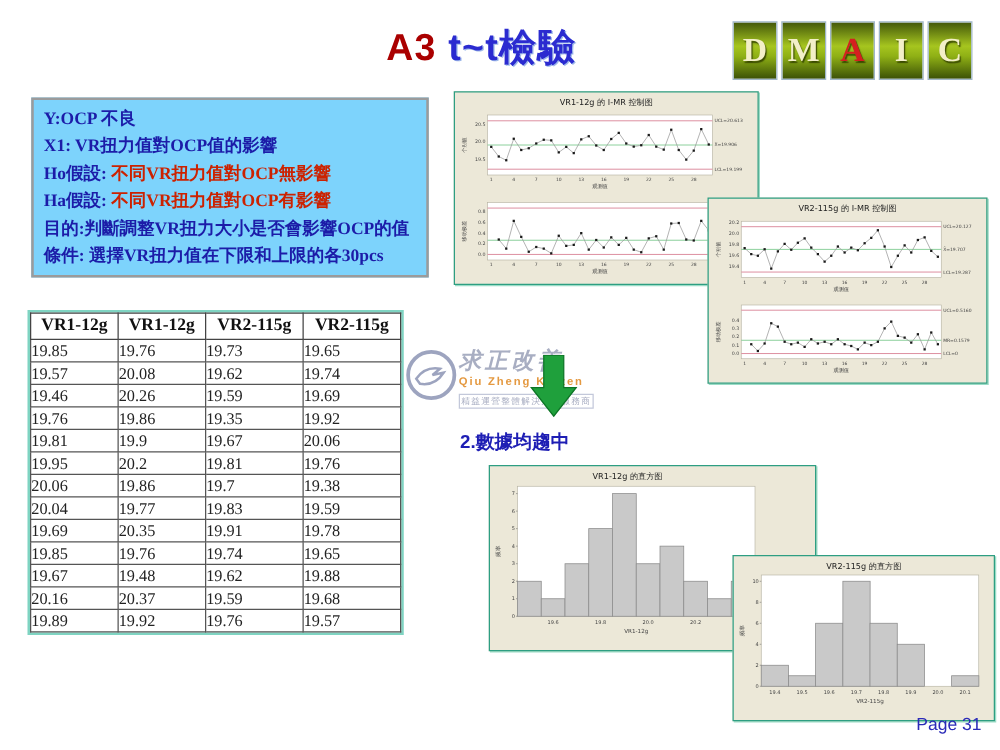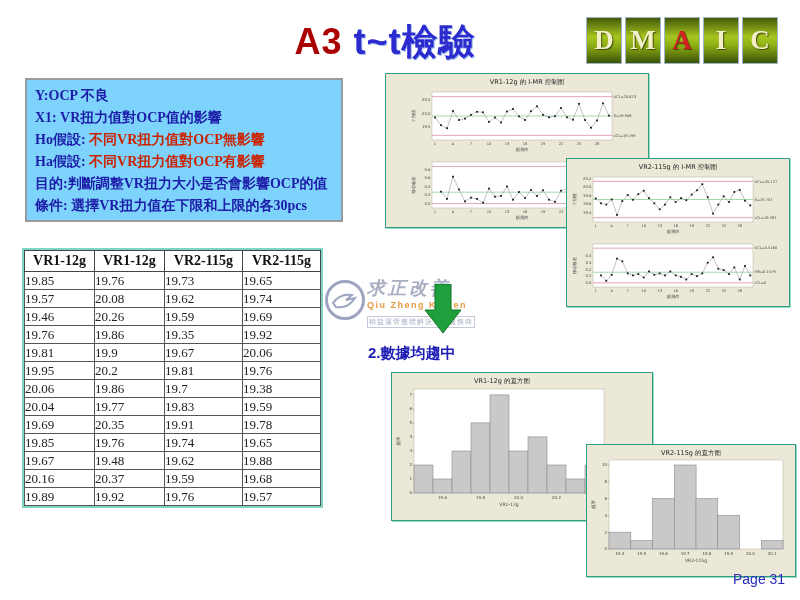--- a/index.html
+++ b/index.html
@@ -1,20 +1,20 @@
 <!DOCTYPE html>
 <html><head>
 <meta charset="utf-8">
 <style>
   html,body{margin:0;padding:0;background:#888;}
   .slide{position:relative;width:800px;height:600px;background:#ffffff;overflow:hidden;
          font-family:"Liberation Sans",sans-serif;}
   
   .title{position:absolute;left:230px;top:18px;width:310px;text-align:center;
-         font-size:36px;font-weight:bold;letter-spacing:1px;}
+         font-size:30px;font-weight:bold;letter-spacing:1px;}
   .title .red{color:#aa0000;}
   .title .blue{color:#2b2bd0;text-shadow:1px 1px 0 #9db8e8;}
   
   .dmaic{position:absolute;left:586px;top:17px;display:flex;gap:3px;}
   .dmaic-box{width:34px;height:45px;display:flex;align-items:center;justify-content:center;
     background:linear-gradient(#44590a 0%,#a6c51f 42%,#8fb015 60%,#3c5207 100%);
     border:1px solid #9fb6c8;font-family:"Liberation Serif",serif;
     font-size:27px;font-weight:bold;color:#f3efc8;text-shadow:1px 1px 1px #3a4a00;}
   .dmaic-box.red{color:#d42020;}
   
@@ -161,21 +161,21 @@
           <tr>
             <td>19.89</td>
             <td>19.92</td>
             <td>19.76</td>
             <td>19.57</td>
           </tr>
         </tbody>
     </table>
   </div>
 
-  <div class="chartbox" id="imr1" style="left:385px;top:73px;width:242px;height:153px;padding-left:20px;">
+  <div class="chartbox" id="imr1" style="left:363px;top:73px;width:242px;height:153px;">
       <svg width="242" height="153" viewBox="0 0 242 153" font-family="DejaVu Sans, sans-serif">
         <text x="121" y="10" font-size="6.5" text-anchor="middle" fill="#222">VR1-12g 的 I-MR 控制图</text>
         <rect x="26" y="18" width="180" height="48" fill="#fff" stroke="#b5b2a2" stroke-width="0.5"></rect>
         <line x1="26" y1="22.645161290322577" x2="206" y2="22.645161290322577" stroke="#dd8fa0" stroke-width="0.8"></line>
         <line x1="26" y1="61.35483870967742" x2="206" y2="61.35483870967742" stroke="#dd8fa0" stroke-width="0.8"></line>
         <line x1="26" y1="42.00000000000005" x2="206" y2="42.00000000000005" stroke="#7cc98e" stroke-width="0.7"></line>
         <text x="24.5" y="27.038650362732117" font-size="3.8" text-anchor="end" fill="#444">20.5</text>
         <text x="24.5" y="40.72665510790711" font-size="3.8" text-anchor="end" fill="#444">20.0</text>
         <text x="24.5" y="54.414659853082114" font-size="3.8" text-anchor="end" fill="#444">19.5</text>
         <polyline points="29.0,43.5 35.0,51.2 41.0,54.2 47.0,37.0 53.0,46.0 59.0,44.6 65.0,40.8 71.0,37.8 77.0,38.3 83.0,47.9 89.0,43.5 95.0,48.5 101.0,37.5 107.0,35.0 113.0,42.4 119.0,46.0 125.0,37.2 131.0,32.3 137.0,40.8 143.0,43.3 149.0,42.2 155.0,34.0 161.0,43.3 167.0,45.7 173.0,29.8 179.0,46.0 185.0,53.7 191.0,46.5 197.0,29.3 203.0,41.6" fill="none" stroke="#999999" stroke-width="0.6"></polyline>

